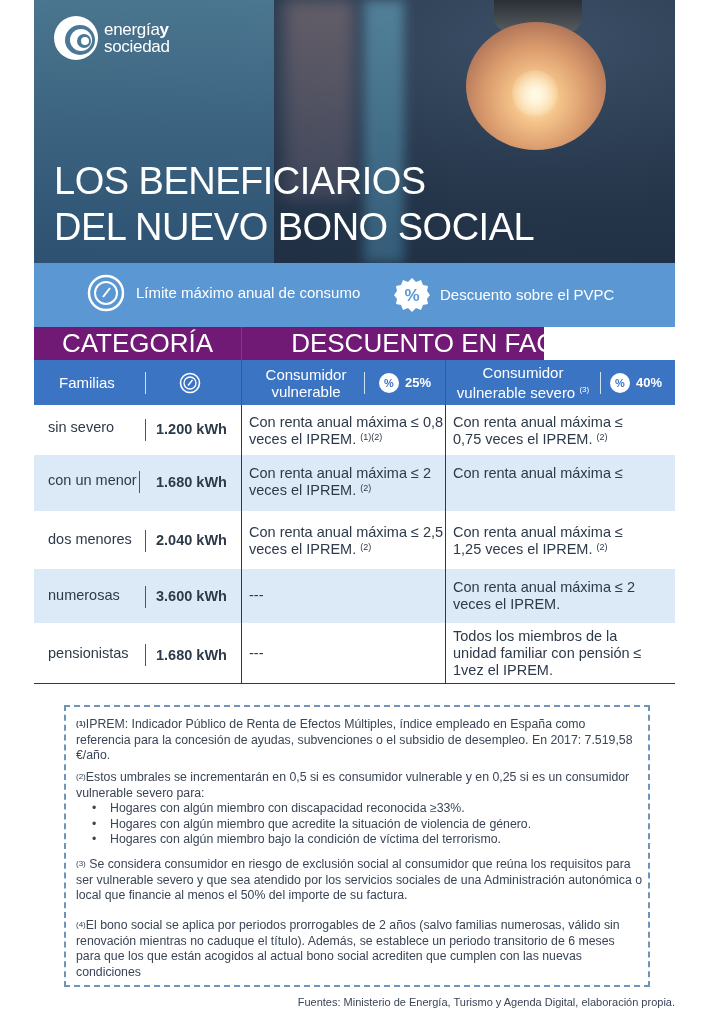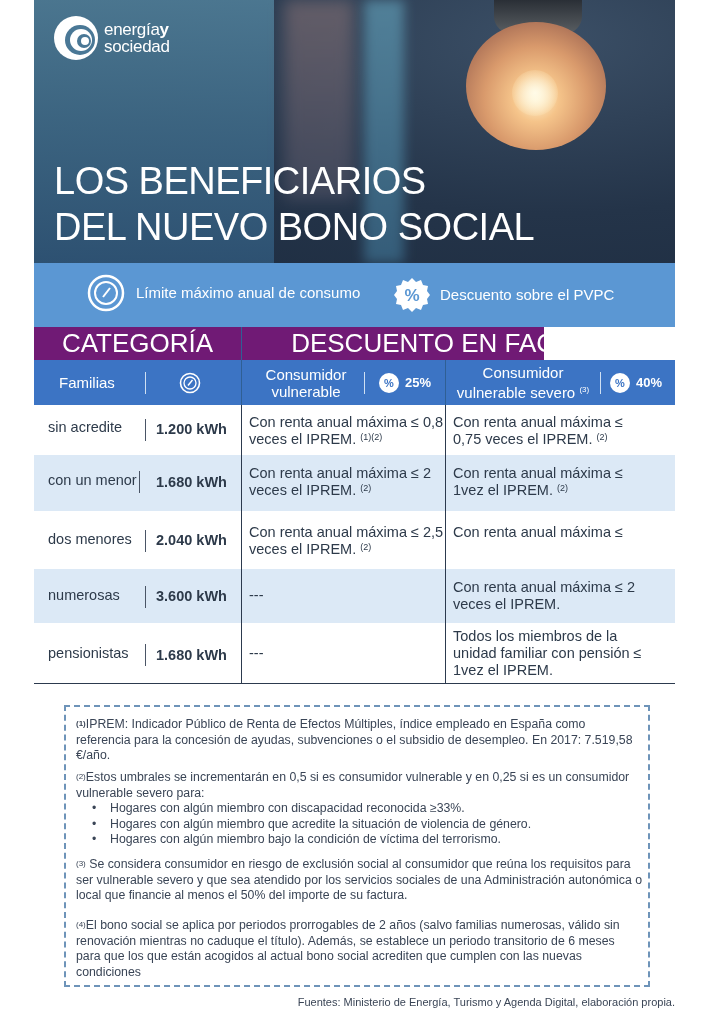--- a/index.html
+++ b/index.html
@@ -159,21 +159,21 @@
     <div class="sep" style="left:566px;"></div>
     <div class="cell" style="left:576px; font-weight:bold; font-size:13px;">
       <span class="pct-badge">%</span>
       <span style="margin-left:6px;">40%</span>
     </div>
   </div>
 
   <div class="rows">
 
     <div class="row" style="height:50px;">
-      <div class="fam" style="top:14px;">sin acredite</div>
+      <div class="fam" style="top:14px;">sin severo</div>
       <div class="fsep" style="top:14px;"></div>
       <div class="kwh" style="top:16px;">1.200 kWh</div>
       <div class="v1" style="top:9px;">
         <div>Con renta anual máxima ≤ 0,8</div>
         <div><span>veces el IPREM.</span> <sup>(1)(2)</sup></div>
       </div>
       <div class="v2" style="top:9px;">
         <div>Con renta anual máxima ≤</div>
         <div><span>0,75 veces el IPREM.</span> <sup>(2)</sup></div>
       </div>
@@ -182,34 +182,34 @@
     <div class="row alt" style="height:56px;">
       <div class="fam" style="top:17px;">con un menor</div>
       <div class="fsep" style="top:16px; left:105px;"></div>
       <div class="kwh" style="top:19px;">1.680 kWh</div>
       <div class="v1" style="top:10px;">
         <div>Con renta anual máxima ≤ 2</div>
         <div><span>veces el IPREM.</span> <sup>(2)</sup></div>
       </div>
       <div class="v2" style="top:10px;">
         <div>Con renta anual máxima ≤</div>
-        <div><span>1vez el IPREM.</span> <sup>(2)</sup></div>
       </div>
     </div>
 
     <div class="row" style="height:58px;">
       <div class="fam" style="top:20px;">dos menores</div>
       <div class="fsep" style="top:19px;"></div>
       <div class="kwh" style="top:21px;">2.040 kWh</div>
       <div class="v1" style="top:13px;">
         <div>Con renta anual máxima ≤ 2,5</div>
         <div><span>veces el IPREM.</span> <sup>(2)</sup></div>
       </div>
       <div class="v2" style="top:13px;">
         <div>Con renta anual máxima  ≤</div>
+        <div><span>1,25 veces el IPREM.</span> <sup>(2)</sup></div>
       </div>
     </div>
 
     <div class="row alt" style="height:54px;">
       <div class="fam" style="top:18px;">numerosas</div>
       <div class="fsep" style="top:17px;"></div>
       <div class="kwh" style="top:19px;">3.600 kWh</div>
       <div class="v1" style="top:18px;">
         <div>---</div>
       </div>

